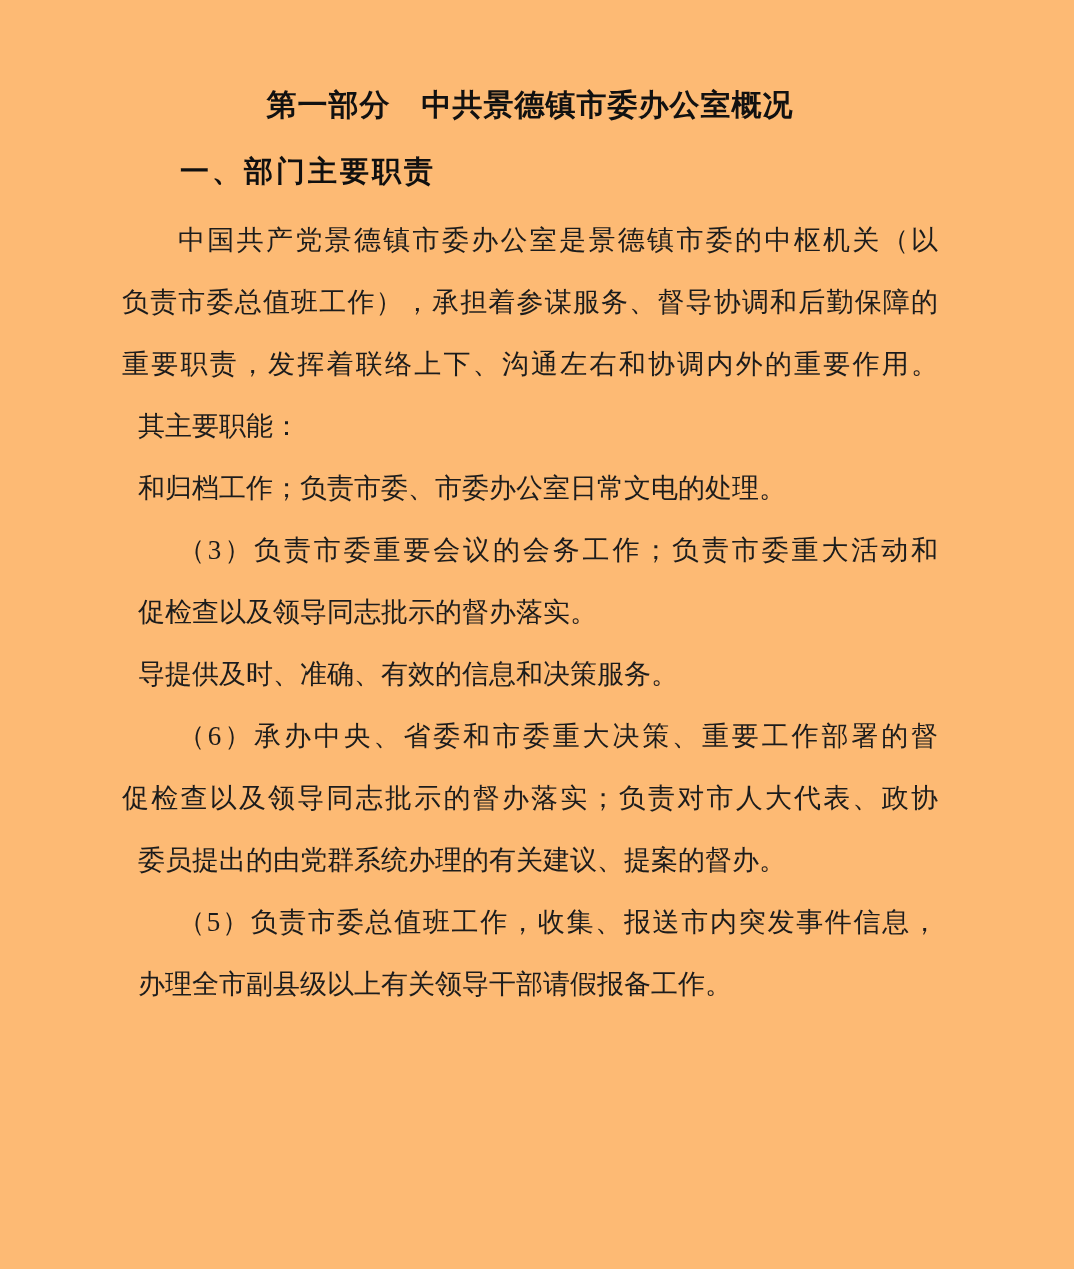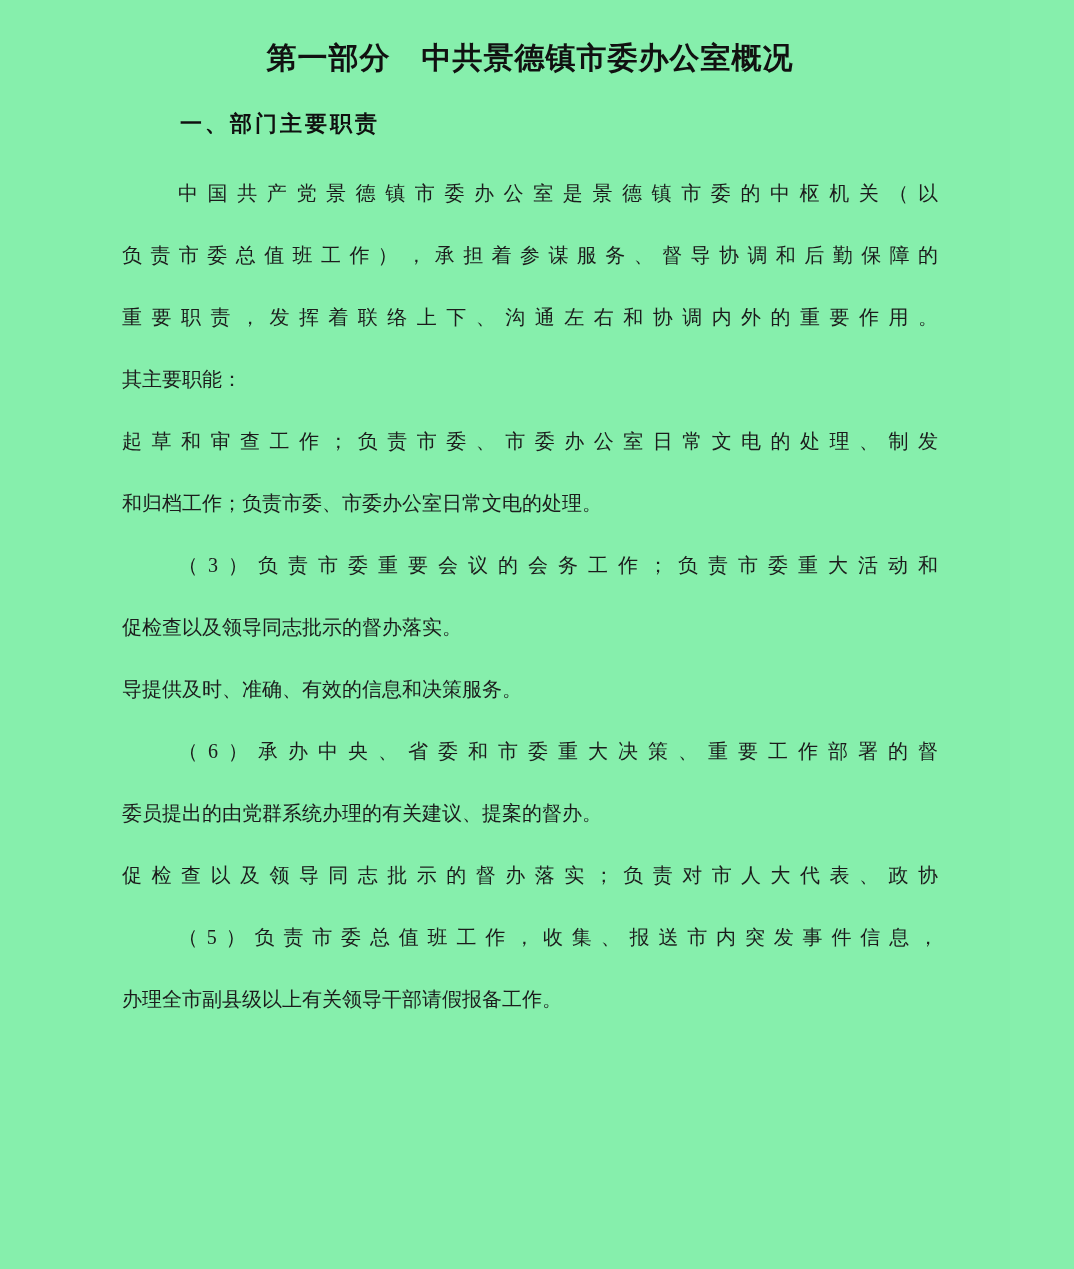--- a/index.html
+++ b/index.html
@@ -12,63 +12,64 @@
     height: 1269px;
     overflow: hidden;
     color: #1a1a1a;
     font-family: "Liberation Serif", serif;
     -webkit-font-smoothing: antialiased;
   }
   .page {
     box-sizing: border-box;
     width: 1074px;
     height: 1269px;
-    padding: 38px 136px 0 122px;
-    background: #86efac;
+    padding: 85px 136px 0 122px;
+    background: #fdba74;
   }
   .doc-title {
     text-align: center;
     font-family: "Liberation Sans", sans-serif;
     font-weight: 700;
     font-size: 30px;
     line-height: 40px;
     color: #111111;
     letter-spacing: 1px;
     white-space: nowrap;
   }
   .section-heading {
     margin-top: 24px;
     padding-left: 58px;
     font-weight: 700;
-    font-size: 22px;
+    font-size: 29px;
     line-height: 44px;
     color: #101010;
     letter-spacing: 3px;
   }
   .body-text {
     margin-top: 16px;
   }
   .body-text p {
     margin: 0;
     padding: 0;
   }
   .line {
-    font-size: 20px;
+    font-size: 27px;
     line-height: 62px;
     height: 62px;
     text-align: justify;
     text-align-last: justify;
     color: #1c1c1c;
     overflow: hidden;
   }
   .line.first {
     text-indent: 56px;
   }
   .line.last {
     text-align-last: left;
+    margin-left: 16px;
   }
 </style>
 </head>
 <body>
 
 <div class="page">
 
   <div class="doc-title">第一部分　中共景德镇市委办公室概况</div>
 
   <div class="section-heading">一、部门主要职责</div>
@@ -78,40 +79,39 @@
     <p>
       </p>
       <div class="line first">中国共产党景德镇市委办公室是景德镇市委的中枢机关（以</div>
       <div class="line">负责市委总值班工作），承担着参谋服务、督导协调和后勤保障的</div>
       <div class="line">重要职责，发挥着联络上下、沟通左右和协调内外的重要作用。</div>
       <div class="line last">其主要职能：</div>
     <p></p>
 
     <p>
       </p>
-      <div class="line">起草和审查工作；负责市委、市委办公室日常文电的处理、制发</div>
       <div class="line last">和归档工作；负责市委、市委办公室日常文电的处理。</div>
     <p></p>
 
     <p>
       </p>
       <div class="line first">（3）负责市委重要会议的会务工作；负责市委重大活动和</div>
       <div class="line last">促检查以及领导同志批示的督办落实。</div>
     <p></p>
 
     <p>
       </p>
       <div class="line last">导提供及时、准确、有效的信息和决策服务。</div>
     <p></p>
 
     <p>
       </p>
       <div class="line first">（6）承办中央、省委和市委重大决策、重要工作部署的督</div>
+      <div class="line">促检查以及领导同志批示的督办落实；负责对市人大代表、政协</div>
       <div class="line last">委员提出的由党群系统办理的有关建议、提案的督办。</div>
-      <div class="line">促检查以及领导同志批示的督办落实；负责对市人大代表、政协</div>
     <p></p>
 
     <p>
       </p>
       <div class="line first">（5）负责市委总值班工作，收集、报送市内突发事件信息，</div>
       <div class="line last">办理全市副县级以上有关领导干部请假报备工作。</div>
     <p></p>
 
   </div>
 </div>

